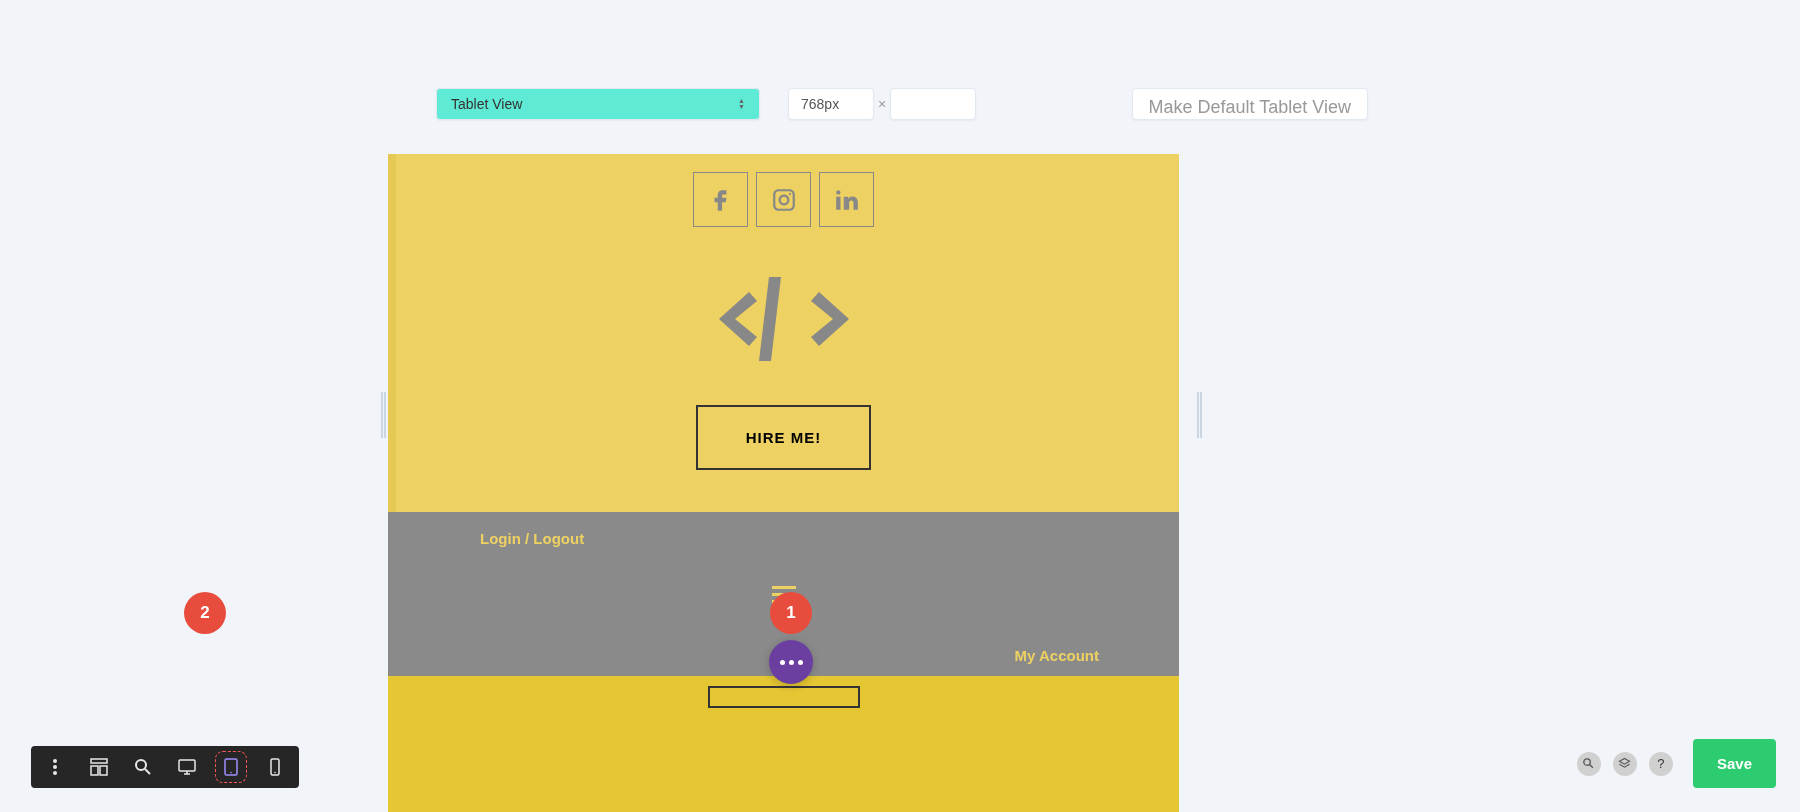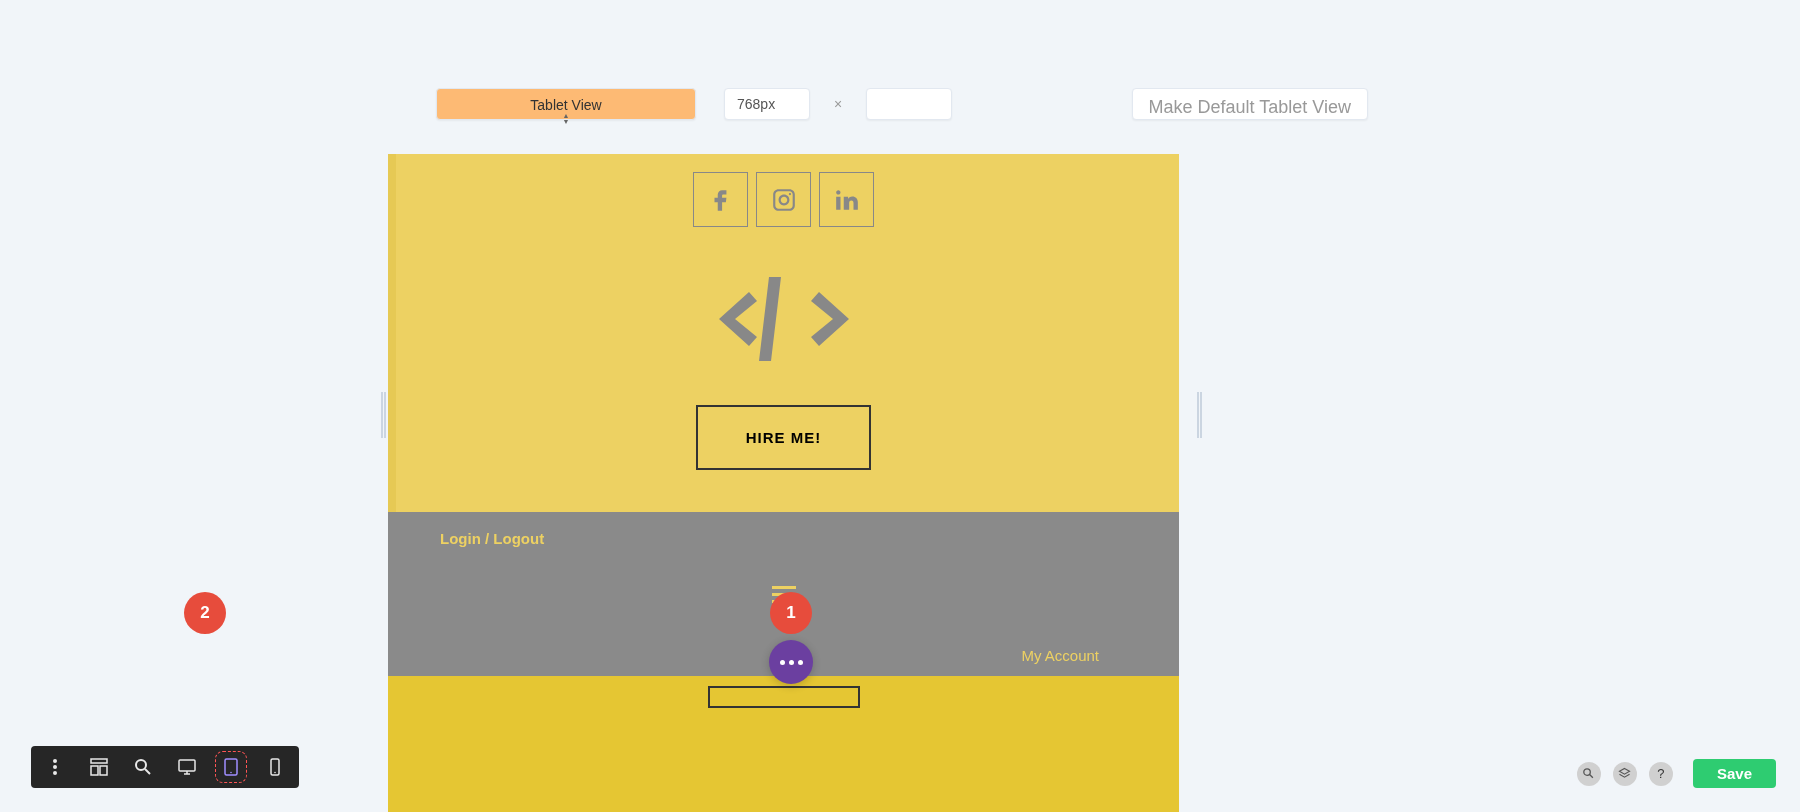--- a/index.html
+++ b/index.html
@@ -22,47 +22,46 @@
       align-items: center;
       gap: 28px;
       padding: 0 24px;
       position: absolute;
       top: 88px;
       left: 412px;
       right: 408px;
     }
     
     .view-select {
-      background: #fdba74;
+      background: #5eead4;
       border: 1px solid #e2e8f0;
       border-radius: 4px;
       padding: 8px 14px;
-      width: 260px;
+      width: 324px;
       height: 32px;
       font-size: 14px;
       color: #333;
       display: flex;
       align-items: center;
       justify-content: space-between;
       box-shadow: 0 1px 2px rgba(0,0,0,0.05);
-      flex-direction: column;
     }
     
     .select-chevrons {
       display: flex;
       flex-direction: column;
       font-size: 7px;
       line-height: 6px;
       color: #666;
     }
     
     .width-input-group {
       display: flex;
       align-items: center;
-      gap: 24px;
+      gap: 4px;
     }
     
     .width-input {
       background: #fff;
       border: 1px solid #e2e8f0;
       border-radius: 4px;
       padding: 8px 12px;
       width: 86px;
       height: 32px;
       font-size: 14px;
@@ -194,21 +193,21 @@
       font-size: 15px;
       font-weight: 600;
       letter-spacing: 1px;
       cursor: pointer;
     }
     
     .nav-section {
       background: #8a8a8a;
       height: 164px;
       position: relative;
-      padding: 18px 52px;
+      padding: 18px 92px;
     }
     
     .login-link {
       color: #edd162;
       font-size: 15px;
       font-weight: 600;
     }
     
     .hamburger-icon {
       position: absolute;
@@ -226,21 +225,21 @@
       left: 0;
       width: 24px;
       height: 3px;
       background: #edd162;
       box-shadow: 0 7px 0 #edd162, 0 14px 0 #edd162;
     }
     
     .account-link {
       color: #edd162;
       font-size: 15px;
-      font-weight: 400;
+      font-weight: 700;
       position: absolute;
       bottom: 12px;
       right: 80px;
     }
     
     .bottom-yellow {
       background: #e5c633;
       height: 136px;
       display: flex;
       justify-content: center;
@@ -364,21 +363,21 @@
       width: 13px;
       height: 13px;
       fill: #555;
     }
     
     .save-btn {
       background: #2ecc71;
       color: #fff;
       border: none;
       border-radius: 4px;
-      padding: 6px 24px;
+      padding: 16px 24px;
       font-size: 15px;
       font-weight: 600;
       cursor: pointer;
       margin-left: 8px;
     }
   </style>
 </head>
 <body>
 
 <div class="top-controls">

